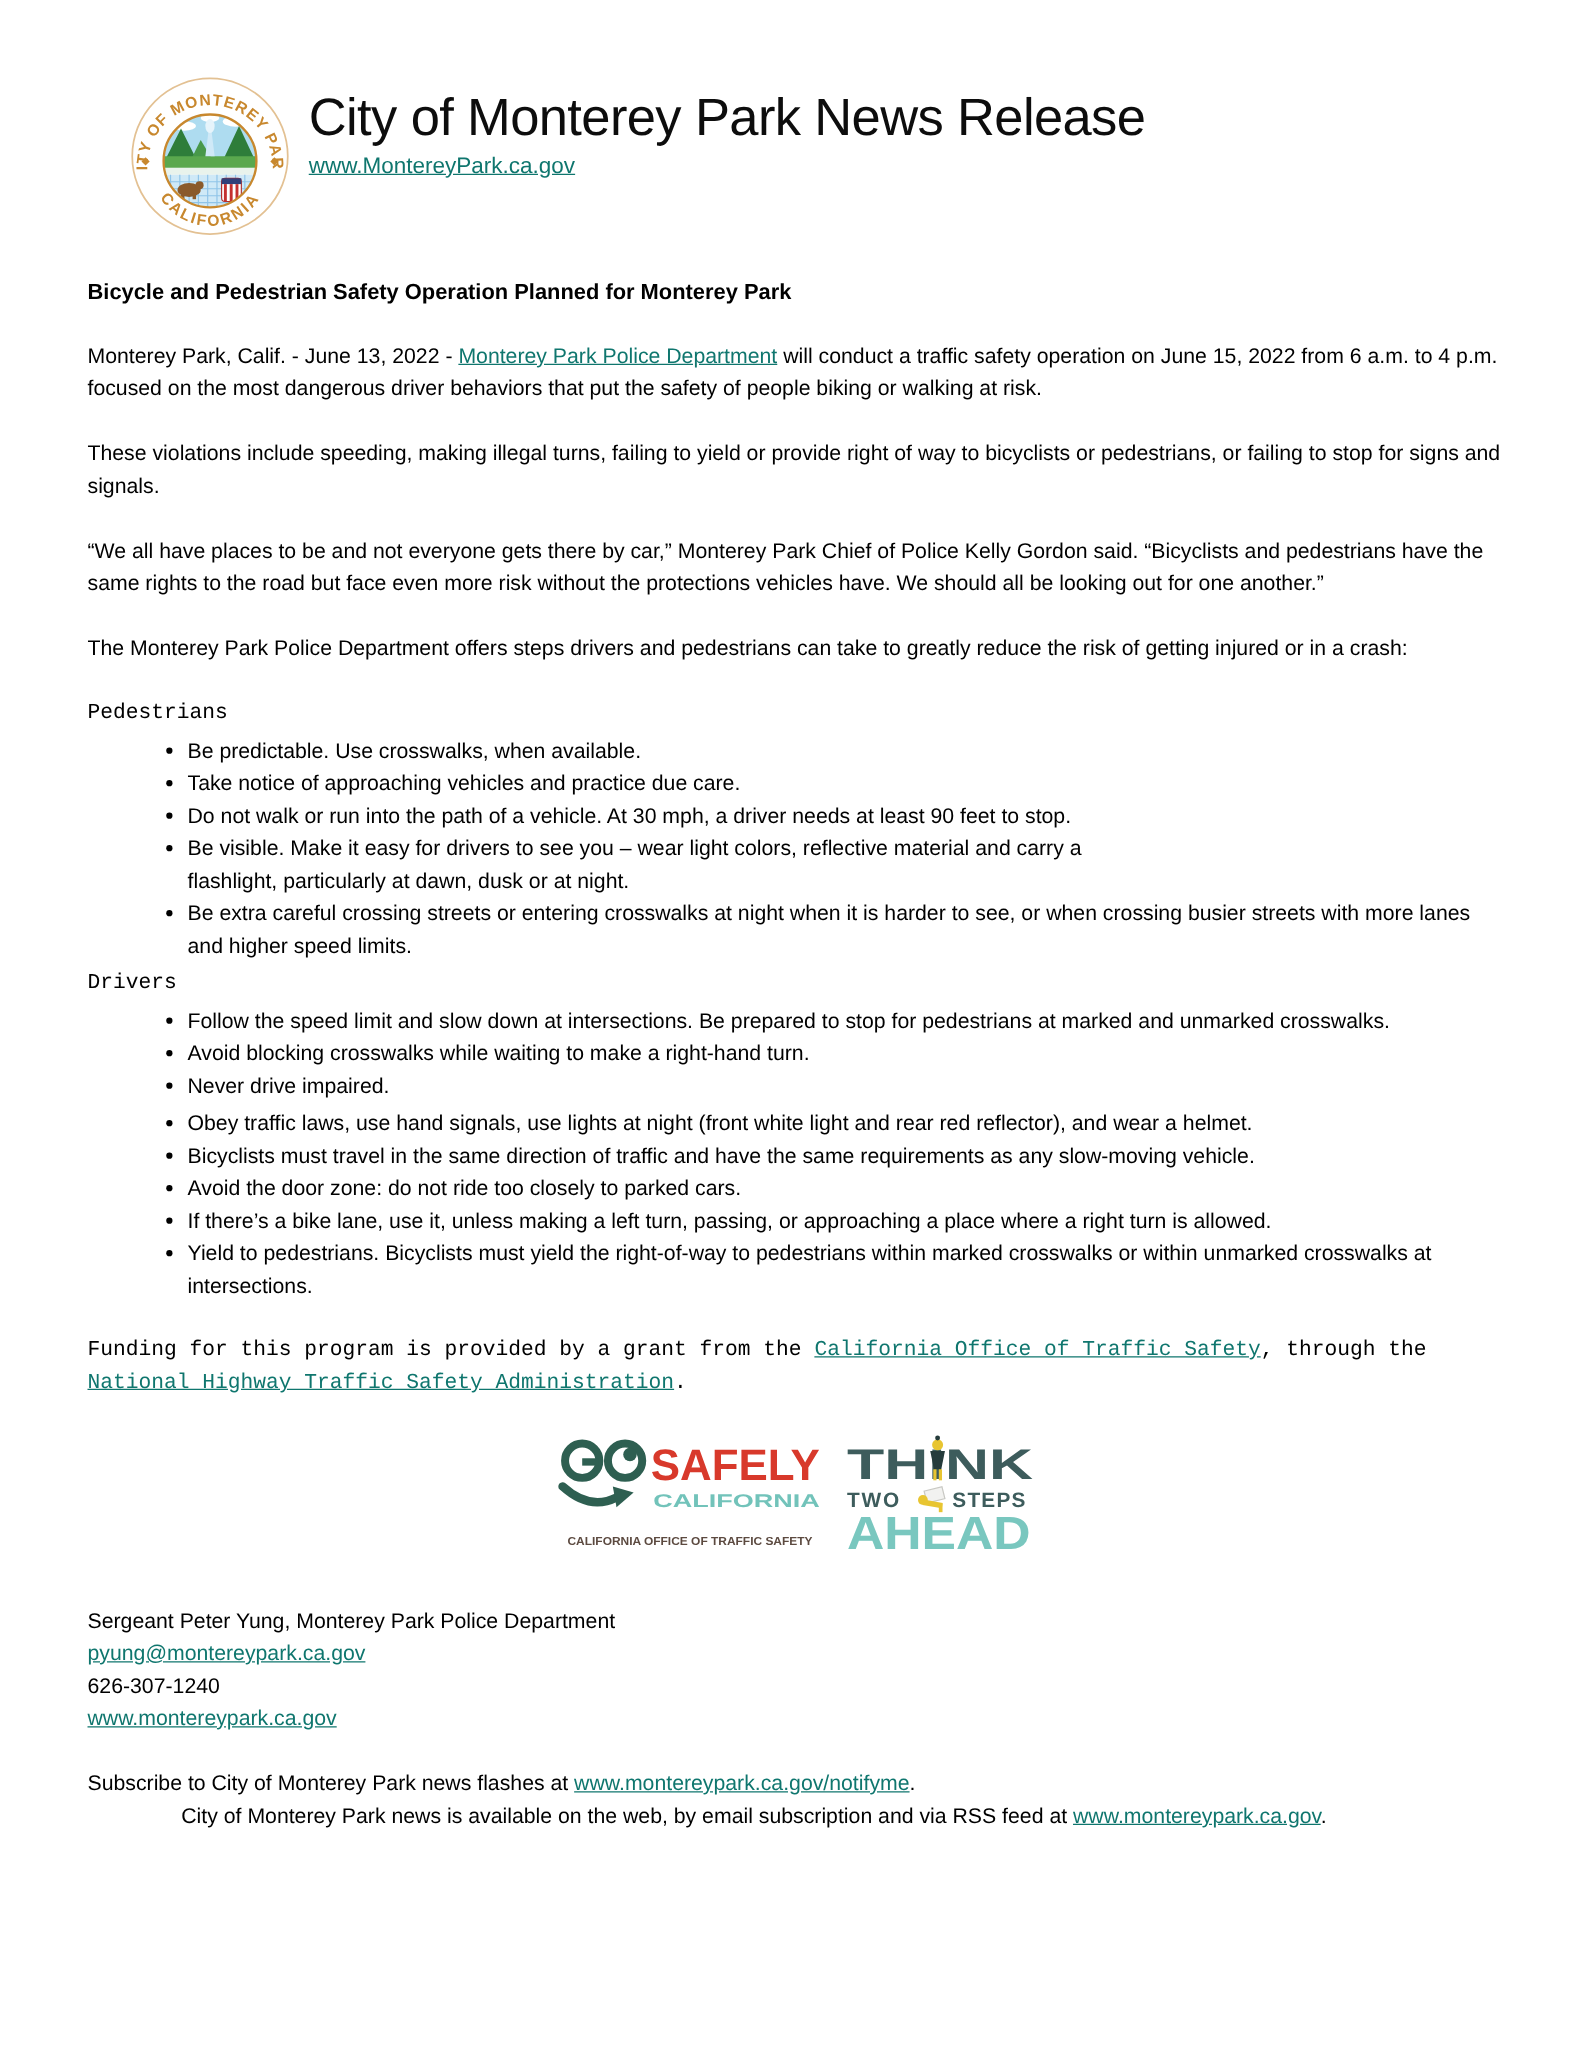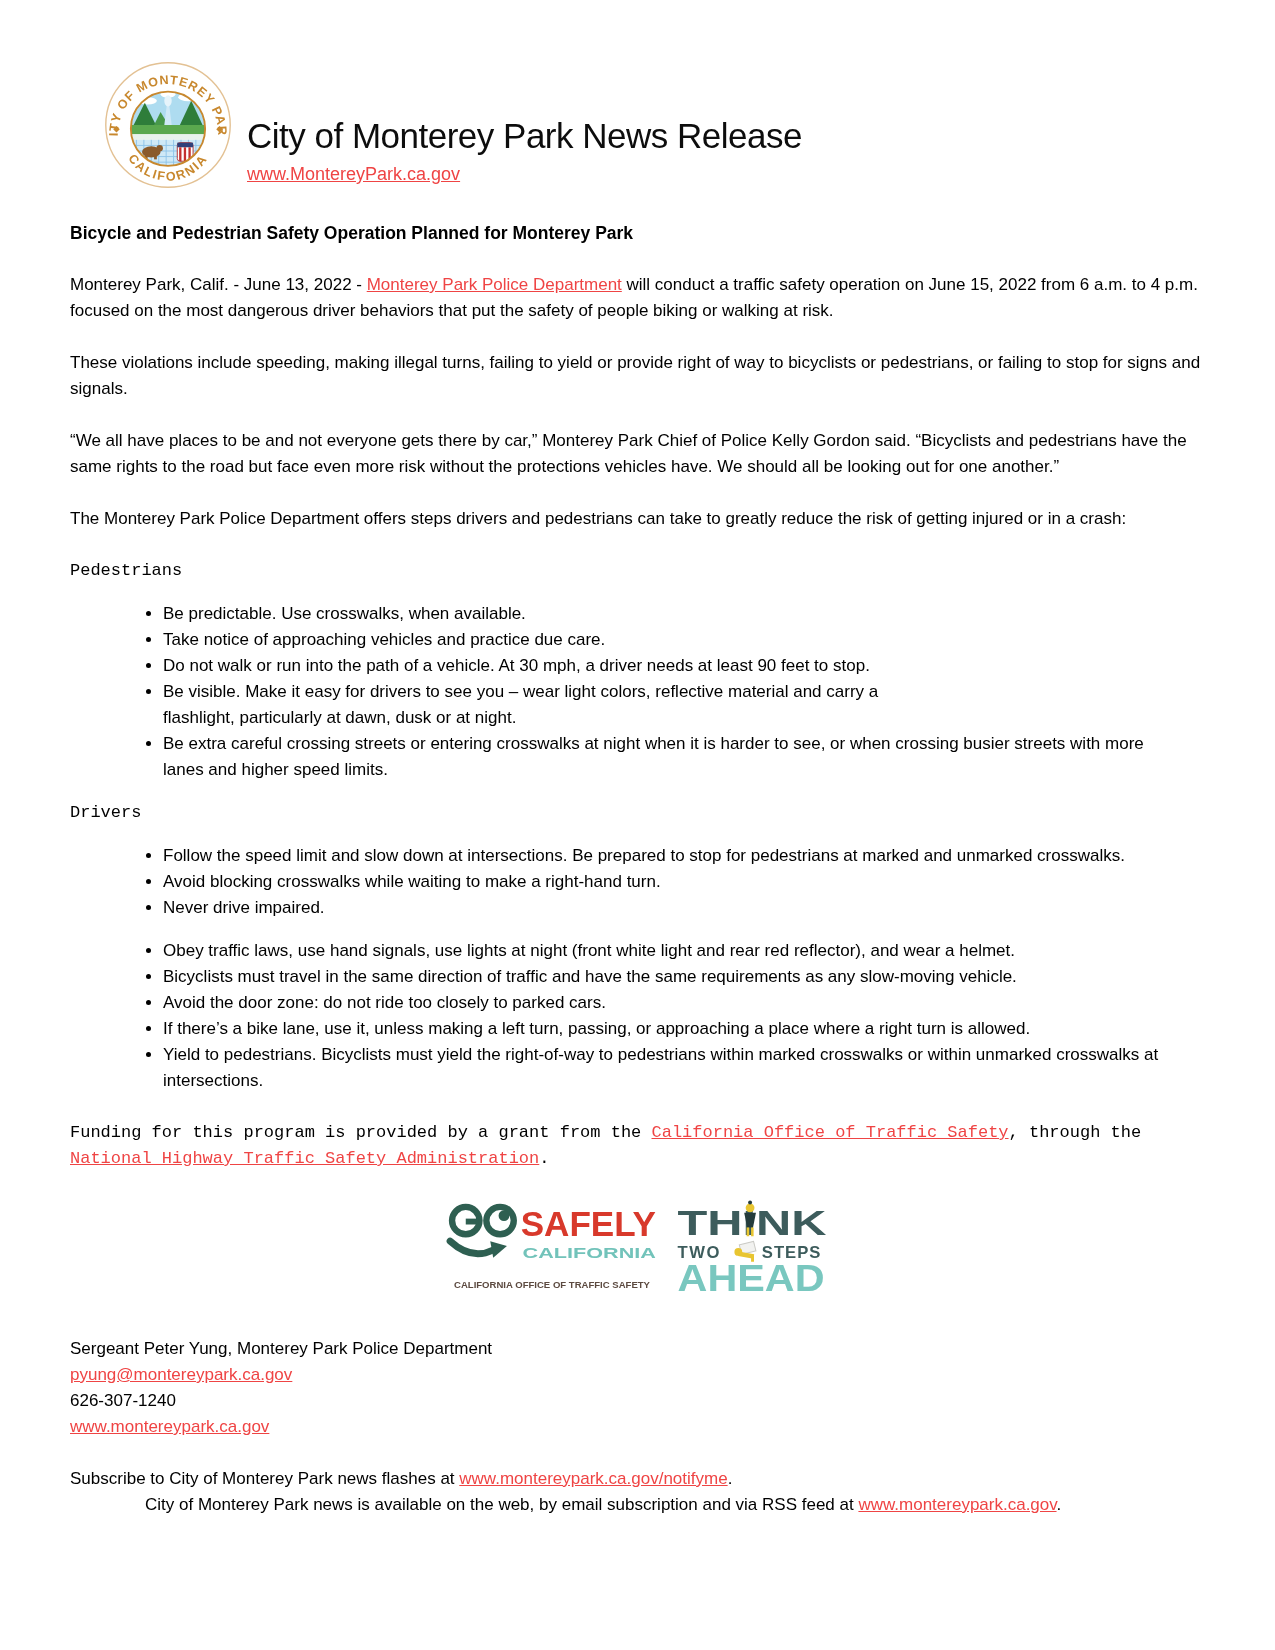--- a/index.html
+++ b/index.html
@@ -6,28 +6,28 @@
   body{font-family:"Liberation Sans", sans-serif;}
   .page{
     width:1275px;height:1650px;box-sizing:border-box;background:#ffffff;
     margin:0 auto;padding:60px 70px 0 70px;overflow:hidden;
     color:#000;font-size:17px;line-height:26px;
   }
   
   .header{display:flex;align-items:flex-start;padding-left:33px;}
   .seal{flex:0 0 auto;}
   .header-text{margin-left:14px;padding-top:10px;}
-  .header-title{font-size:35px;line-height:48px;color:#0d0d0d;letter-spacing:-0.5px;white-space:nowrap;margin-top:42px;}
+  .header-title{font-size:42px;line-height:48px;color:#0d0d0d;letter-spacing:-0.5px;white-space:nowrap;}
   .header-link{font-size:18px;line-height:22px;margin-top:3px;}
-  a.doc-link{color:#ef4444;text-decoration:underline;cursor:pointer;}
+  a.doc-link{color:#0f766e;text-decoration:underline;cursor:pointer;}
   
   .headline{font-weight:bold;font-size:17.5px;margin:22px 0 26px 0;}
   .doc-p{margin:26px 0;}
   .section-label{margin:0;font-family:Liberation Mono, monospace;}
-  ul.doc-list{margin:17px;padding-left:76px;}
+  ul.doc-list{margin:4px;padding-left:76px;}
   ul.doc-list li{white-space:pre-line;}
   .after-lists{margin:26px 0 24px 0;font-family:Liberation Mono, monospace;}
   
   .logos{display:flex;justify-content:center;align-items:flex-start;gap:14px;margin:28px 0 30px 0;}
   
   .media{margin-top:38px;}
   .media-heading{font-weight:bold;}
   .media div{min-height:26px;}
   .subscribe{margin:26px 0 0 0;}
   .rss-note{margin:0 0 0 75px;}

